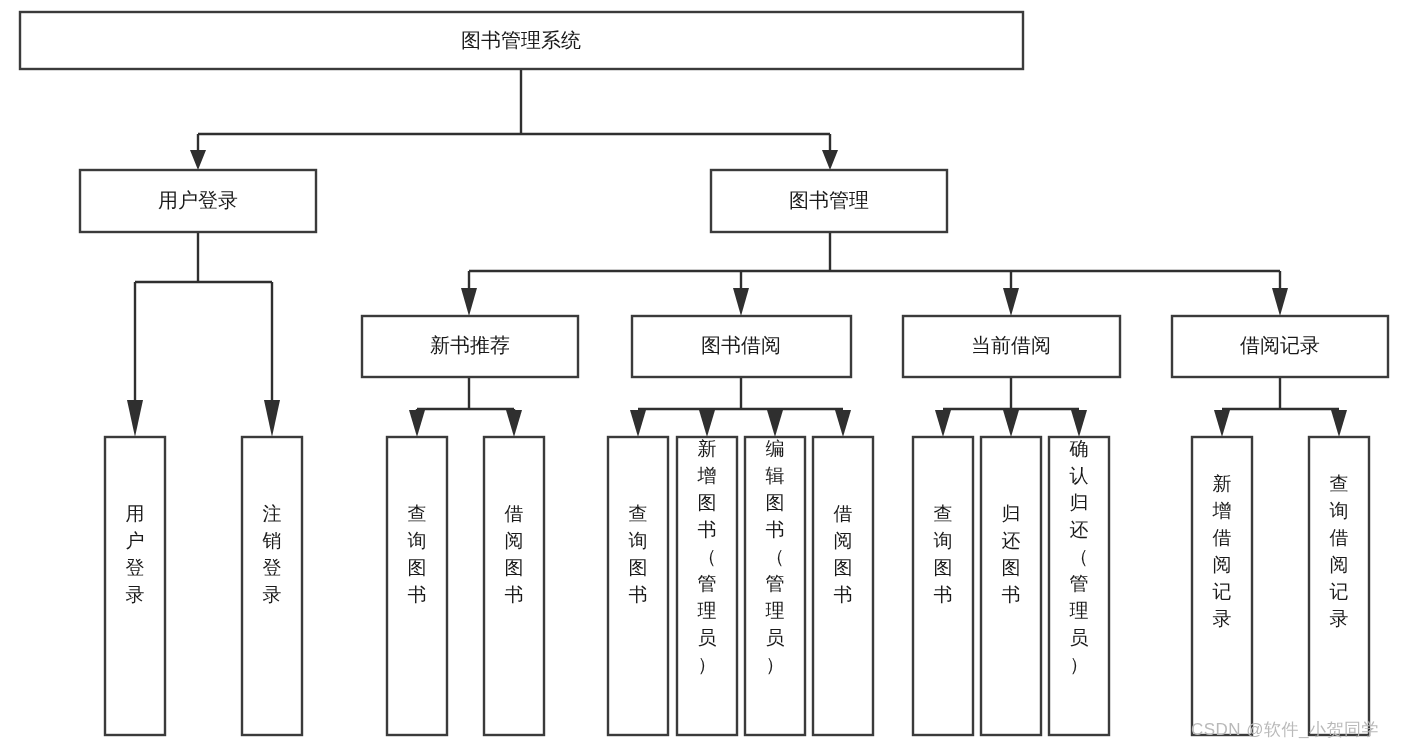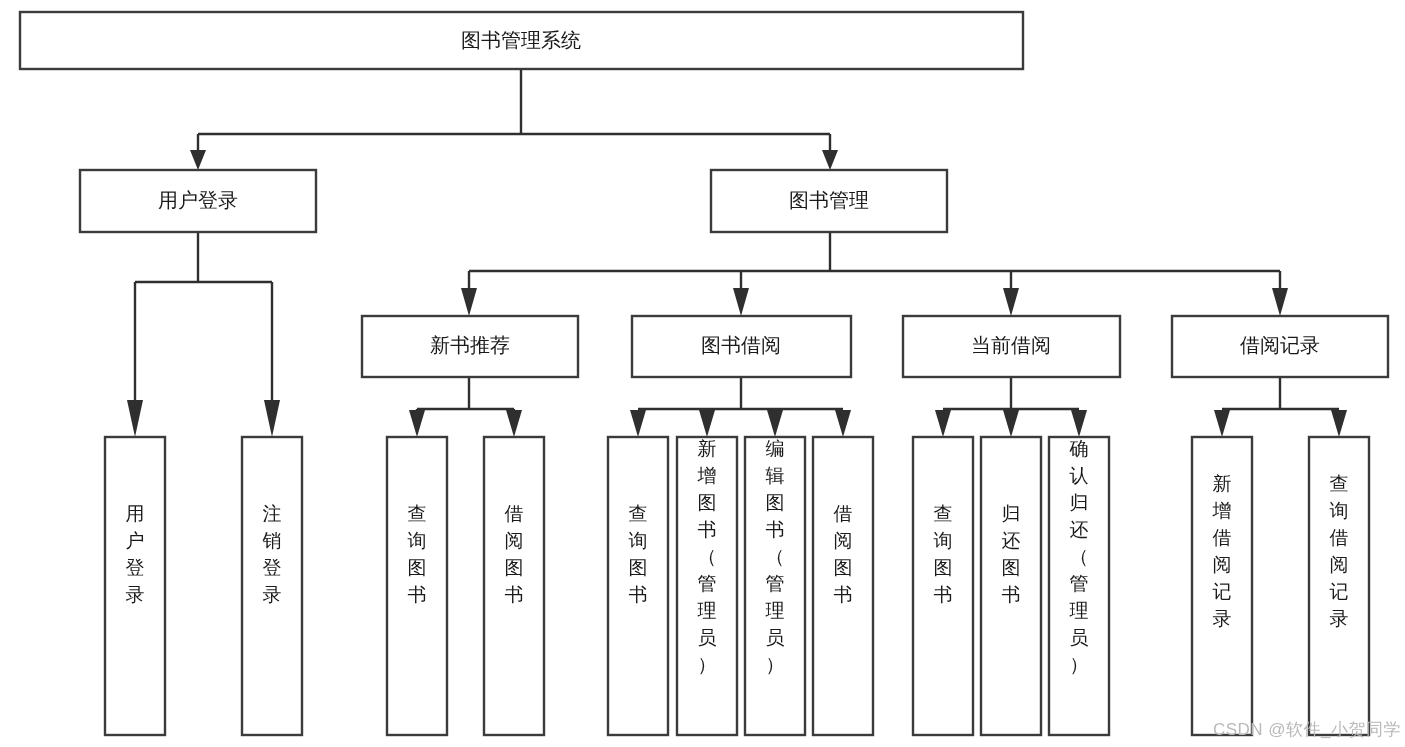--- a/index.html
+++ b/index.html
@@ -50,21 +50,21 @@
     stroke-width: 2.4;
     fill: none;
     stroke-linecap: butt;
   }
   .arrow-head {
     fill: #2f2f2f;
     stroke: none;
   }
   .watermark {
     position: absolute;
-    right: 4px;
+    right: 26px;
     bottom: 6px;
     font-family: "Liberation Sans", "DejaVu Sans", sans-serif;
     font-size: 17px;
     color: #b9b9b9;
     letter-spacing: 0.5px;
     user-select: none;
     white-space: nowrap;
   }
 </style>
 </head>

